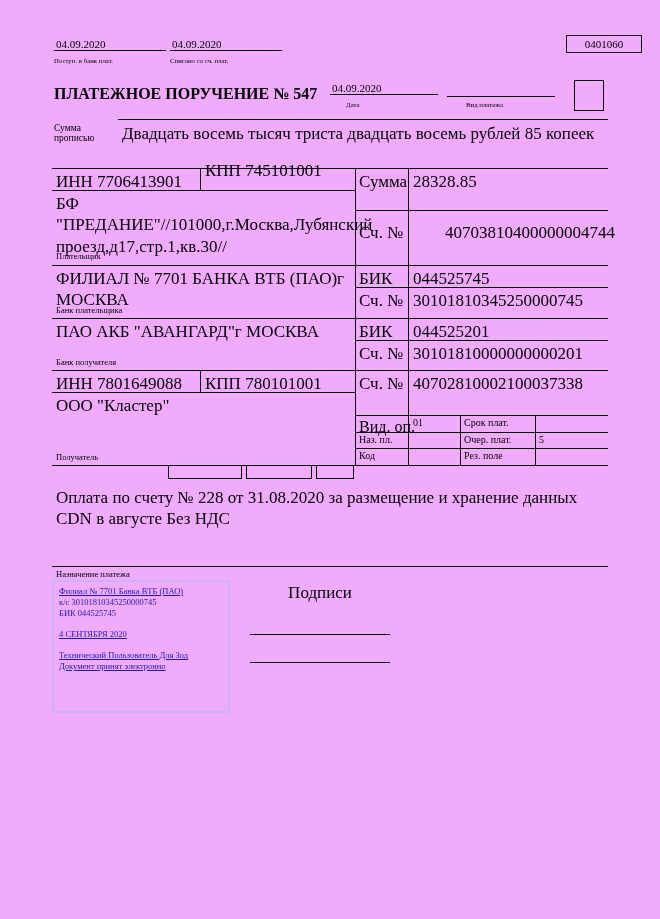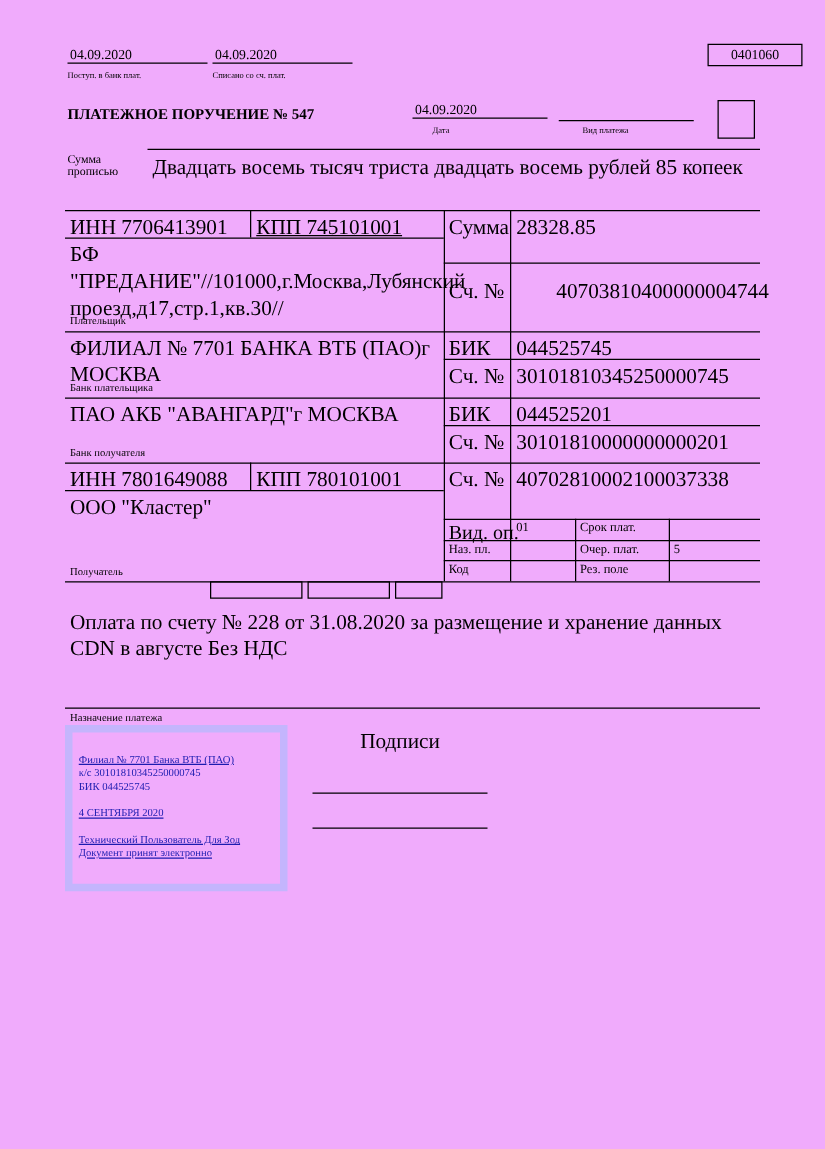--- a/index.html
+++ b/index.html
@@ -10,22 +10,22 @@
   .t   { position:absolute; font-size:17px; line-height:1.25; white-space:pre-wrap; }
   .b   { font-weight:bold; }
   .lab { position:absolute; font-size:8.5px; }
   .tiny{ position:absolute; font-size:6.8px; }
   .hline { position:absolute; height:0; border-top:1px solid #000; }
   .vline { position:absolute; width:0; border-left:1px solid #000; }
   .ubox  { position:absolute; border-bottom:1px solid #000; font-size:11px; padding-left:2px; }
   .box   { position:absolute; border:1px solid #000; box-sizing:border-box; }
   .center{ text-align:center; }
   .stamp-blue {
-    position:absolute; border:6px solid #c4b5fd; box-sizing:border-box;
-    color:#1c1cb0; font-size:8.5px; line-height:1.3; padding:16px 5px;
+    position:absolute; border:2px solid #c4b5fd; box-sizing:border-box;
+    color:#1c1cb0; font-size:8.5px; line-height:1.3; padding:4px 5px;
   }
   .stamp-blue .u { text-decoration:underline; }
   .stamp-blue .gap { margin-bottom:10px; }
   .sigbox { position:absolute; border:1px solid #000; box-sizing:border-box; padding:3px 6px; font-size:9px; line-height:1.35; }
   .sigbox .head { font-weight:bold; text-align:center; font-size:9.5px; }
   .sigbox .ital { font-style:italic; }
   .sigbox .verna { font-weight:bold; padding-left:30px; font-size:9.5px; }
 </style>
 </head>
 <body>
@@ -33,21 +33,21 @@
 <div id="page">
 
   <div class="ubox" style="left:54px; top:38px; width:110px;"><span>04.09.2020</span></div>
   <div class="tiny" style="left:54px; top:57px;">Поступ. в банк плат.</div>
 
   <div class="ubox" style="left:170px; top:38px; width:110px;"><span>04.09.2020</span></div>
   <div class="tiny" style="left:170px; top:57px;">Списано со сч. плат.</div>
 
   <div class="box center" style="left:566px; top:35px; width:76px; height:18px; font-size:11px; line-height:17px;">0401060</div>
 
-  <div class="t b" style="left:54px; top:84px; font-size:12px;">ПЛАТЕЖНОЕ ПОРУЧЕНИЕ № 547</div>
+  <div class="t b" style="left:54px; top:84px; font-size:16px;">ПЛАТЕЖНОЕ ПОРУЧЕНИЕ № 547</div>
   <div class="ubox" style="left:330px; top:82px; width:106px;"><span>04.09.2020</span></div>
   <div class="tiny" style="left:346px; top:101px;">Дата</div>
   <div class="hline" style="left:447px; top:96px; width:108px;"></div>
   <div class="tiny" style="left:466px; top:101px;">Вид платежа</div>
   <div class="box" style="left:574px; top:80px; width:30px; height:31px;"></div>
 
   <div class="lab" style="left:54px; top:123px; width:62px; font-size:9.5px;">Сумма прописью</div>
   <div class="hline" style="left:118px; top:119px; width:490px;"></div>
   <div class="t" style="left:122px; top:123px; width:480px;">Двадцать восемь тысяч триста двадцать восемь рублей 85 копеек</div>
 
@@ -66,21 +66,21 @@
   <div class="hline" style="left:52px;  top:465px; width:556px;"></div>
 
   <div class="vline" style="left:200px; top:168px; height:22px;"></div>
   <div class="vline" style="left:355px; top:168px; height:297px;"></div>
   <div class="vline" style="left:408px; top:168px; height:297px;"></div>
   <div class="vline" style="left:200px; top:370px; height:22px;"></div>
   <div class="vline" style="left:460px; top:415px; height:50px;"></div>
   <div class="vline" style="left:535px; top:415px; height:50px;"></div>
 
   <div class="t" style="left:56px;  top:171px;">ИНН 7706413901</div>
-  <div class="t" style="left:205px; top:171px;text-decoration:underline;">КПП 745101001</div>
+  <div class="t" style="left:205px; top:160px;">КПП 745101001</div>
   <div class="t" style="left:359px; top:171px;">Сумма</div>
   <div class="t" style="left:413px; top:171px;">28328.85</div>
 
   <div class="t" style="left:56px; top:193px; width:292px;">БФ "ПРЕДАНИЕ"//101000,г.Москва,Лубянский проезд,д17,стр.1,кв.30//</div>
   <div class="t" style="left:359px; top:222px;">Сч. №</div>
   <div class="t" style="left:413px; top:222px;margin-left:32px;">40703810400000004744</div>
   <div class="lab" style="left:56px; top:251px;">Плательщик</div>
 
   <div class="t" style="left:56px;  top:268px; width:295px;">ФИЛИАЛ № 7701 БАНКА ВТБ (ПАО)г МОСКВА</div>
   <div class="t" style="left:359px; top:268px;">БИК</div>

